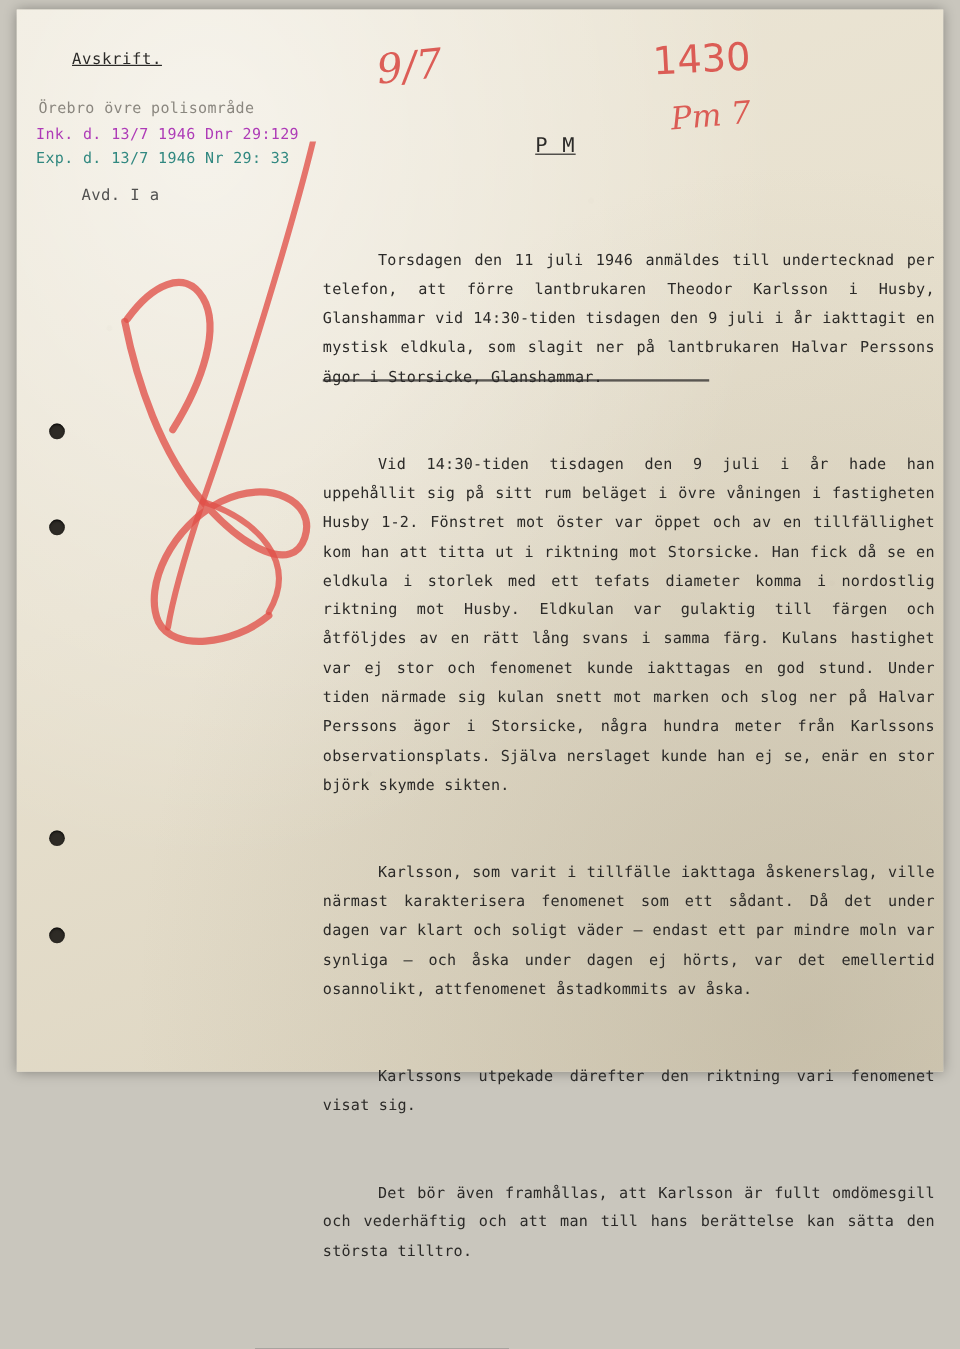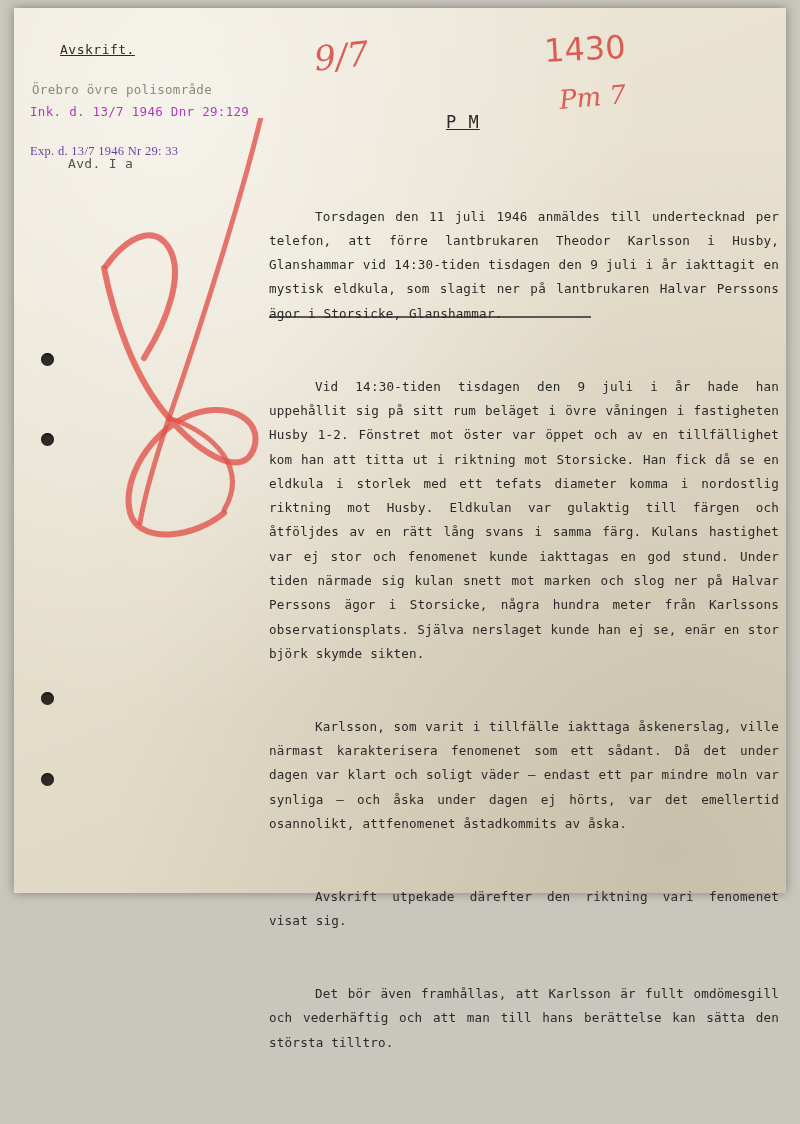--- a/index.html
+++ b/index.html
@@ -93,21 +93,21 @@
   .stamp {
     position: absolute;
     color: #4a463f;
     font-family: "DejaVu Sans Mono", monospace;
     font-size: 12.5px;
     letter-spacing: 0.3px;
     opacity: 0.62;
   }
   .stamp-line1 { left: 18px; top: 74px; }
   .stamp-line2 { left: 16px; top: 96px; opacity: 0.85; color: #a21caf; }
-  .stamp-line3 { left: 16px; top: 136px; opacity: 0.85; color: #4c1d95; font-family: Liberation Serif, serif; }
+  .stamp-line3 { left: 16px; top: 116px; opacity: 0.85; color: #0f766e; }
   .stamp-line4 { left: 54px; top: 148px; opacity: 0.9; color: #404040; font-size: 13px; }
 
   
   .hand {
     position: absolute;
     color: #d9453f;
     font-family: "DejaVu Serif", serif;
     font-style: italic;
     opacity: 0.85;
   }
@@ -191,21 +191,21 @@
         <path d="M30 150 C 40 200, 60 260, 95 300 C 130 340, 170 360, 180 330 C 190 300, 150 280, 110 300 C 70 320, 45 370, 58 400 C 70 425, 120 420, 150 395" stroke-width="6"></path>
         <path d="M32 148 C 52 120, 80 105, 95 130 C 110 155, 95 200, 70 240" stroke-width="6"></path>
         <path d="M95 300 C 140 315, 175 350, 150 392" stroke-width="5"></path>
       </g>
     </svg>
 
     <div class="typed body-col">
       <p>Torsdagen den 11 juli 1946 anmäldes till undertecknad per telefon, att förre lantbrukaren Theodor Karlsson i Husby, Glanshammar vid 14:30-tiden tisdagen den 9 juli i år iakttagit en mystisk eldkula, som slagit ner på lantbrukaren Halvar Perssons ägor i Storsicke, Glanshammar.</p>
       <p>Vid 14:30-tiden tisdagen den 9 juli i år hade han uppehållit sig på sitt rum beläget i övre våningen i fastigheten Husby 1-2. Fönstret mot öster var öppet och av en tillfällighet kom han att titta ut i riktning mot Storsicke. Han fick då se en eldkula i storlek med ett tefats diameter komma i nordostlig riktning mot Husby. Eldkulan var gulaktig till färgen och åtföljdes av en rätt lång svans i samma färg. Kulans hastighet var ej stor och fenomenet kunde iakttagas en god stund. Under tiden närmade sig kulan snett mot marken och slog ner på Halvar Perssons ägor i Storsicke, några hundra meter från Karlssons observationsplats. Själva nerslaget kunde han ej se, enär en stor björk skymde sikten.</p>
       <p>Karlsson, som varit i tillfälle iakttaga åskenerslag, ville närmast karakterisera fenomenet som ett sådant. Då det under dagen var klart och soligt väder – endast ett par mindre moln var synliga – och åska under dagen ej hörts, var det emellertid osannolikt, attfenomenet åstadkommits av åska.</p>
-      <p>Avskrift utpekade därefter den riktning vari fenomenet visat sig.</p>
+      <p>Karlssons utpekade därefter den riktning vari fenomenet visat sig.</p>
       <p>Det bör även framhållas, att Karlsson är fullt omdömesgill och vederhäftig och att man till hans berättelse kan sätta den största tilltro.</p>
       
       
     </div>
 
     <div class="underline-red" style="left:255px; top:308px; width:322px;"></div>
 
   </div>
 </div>
 

